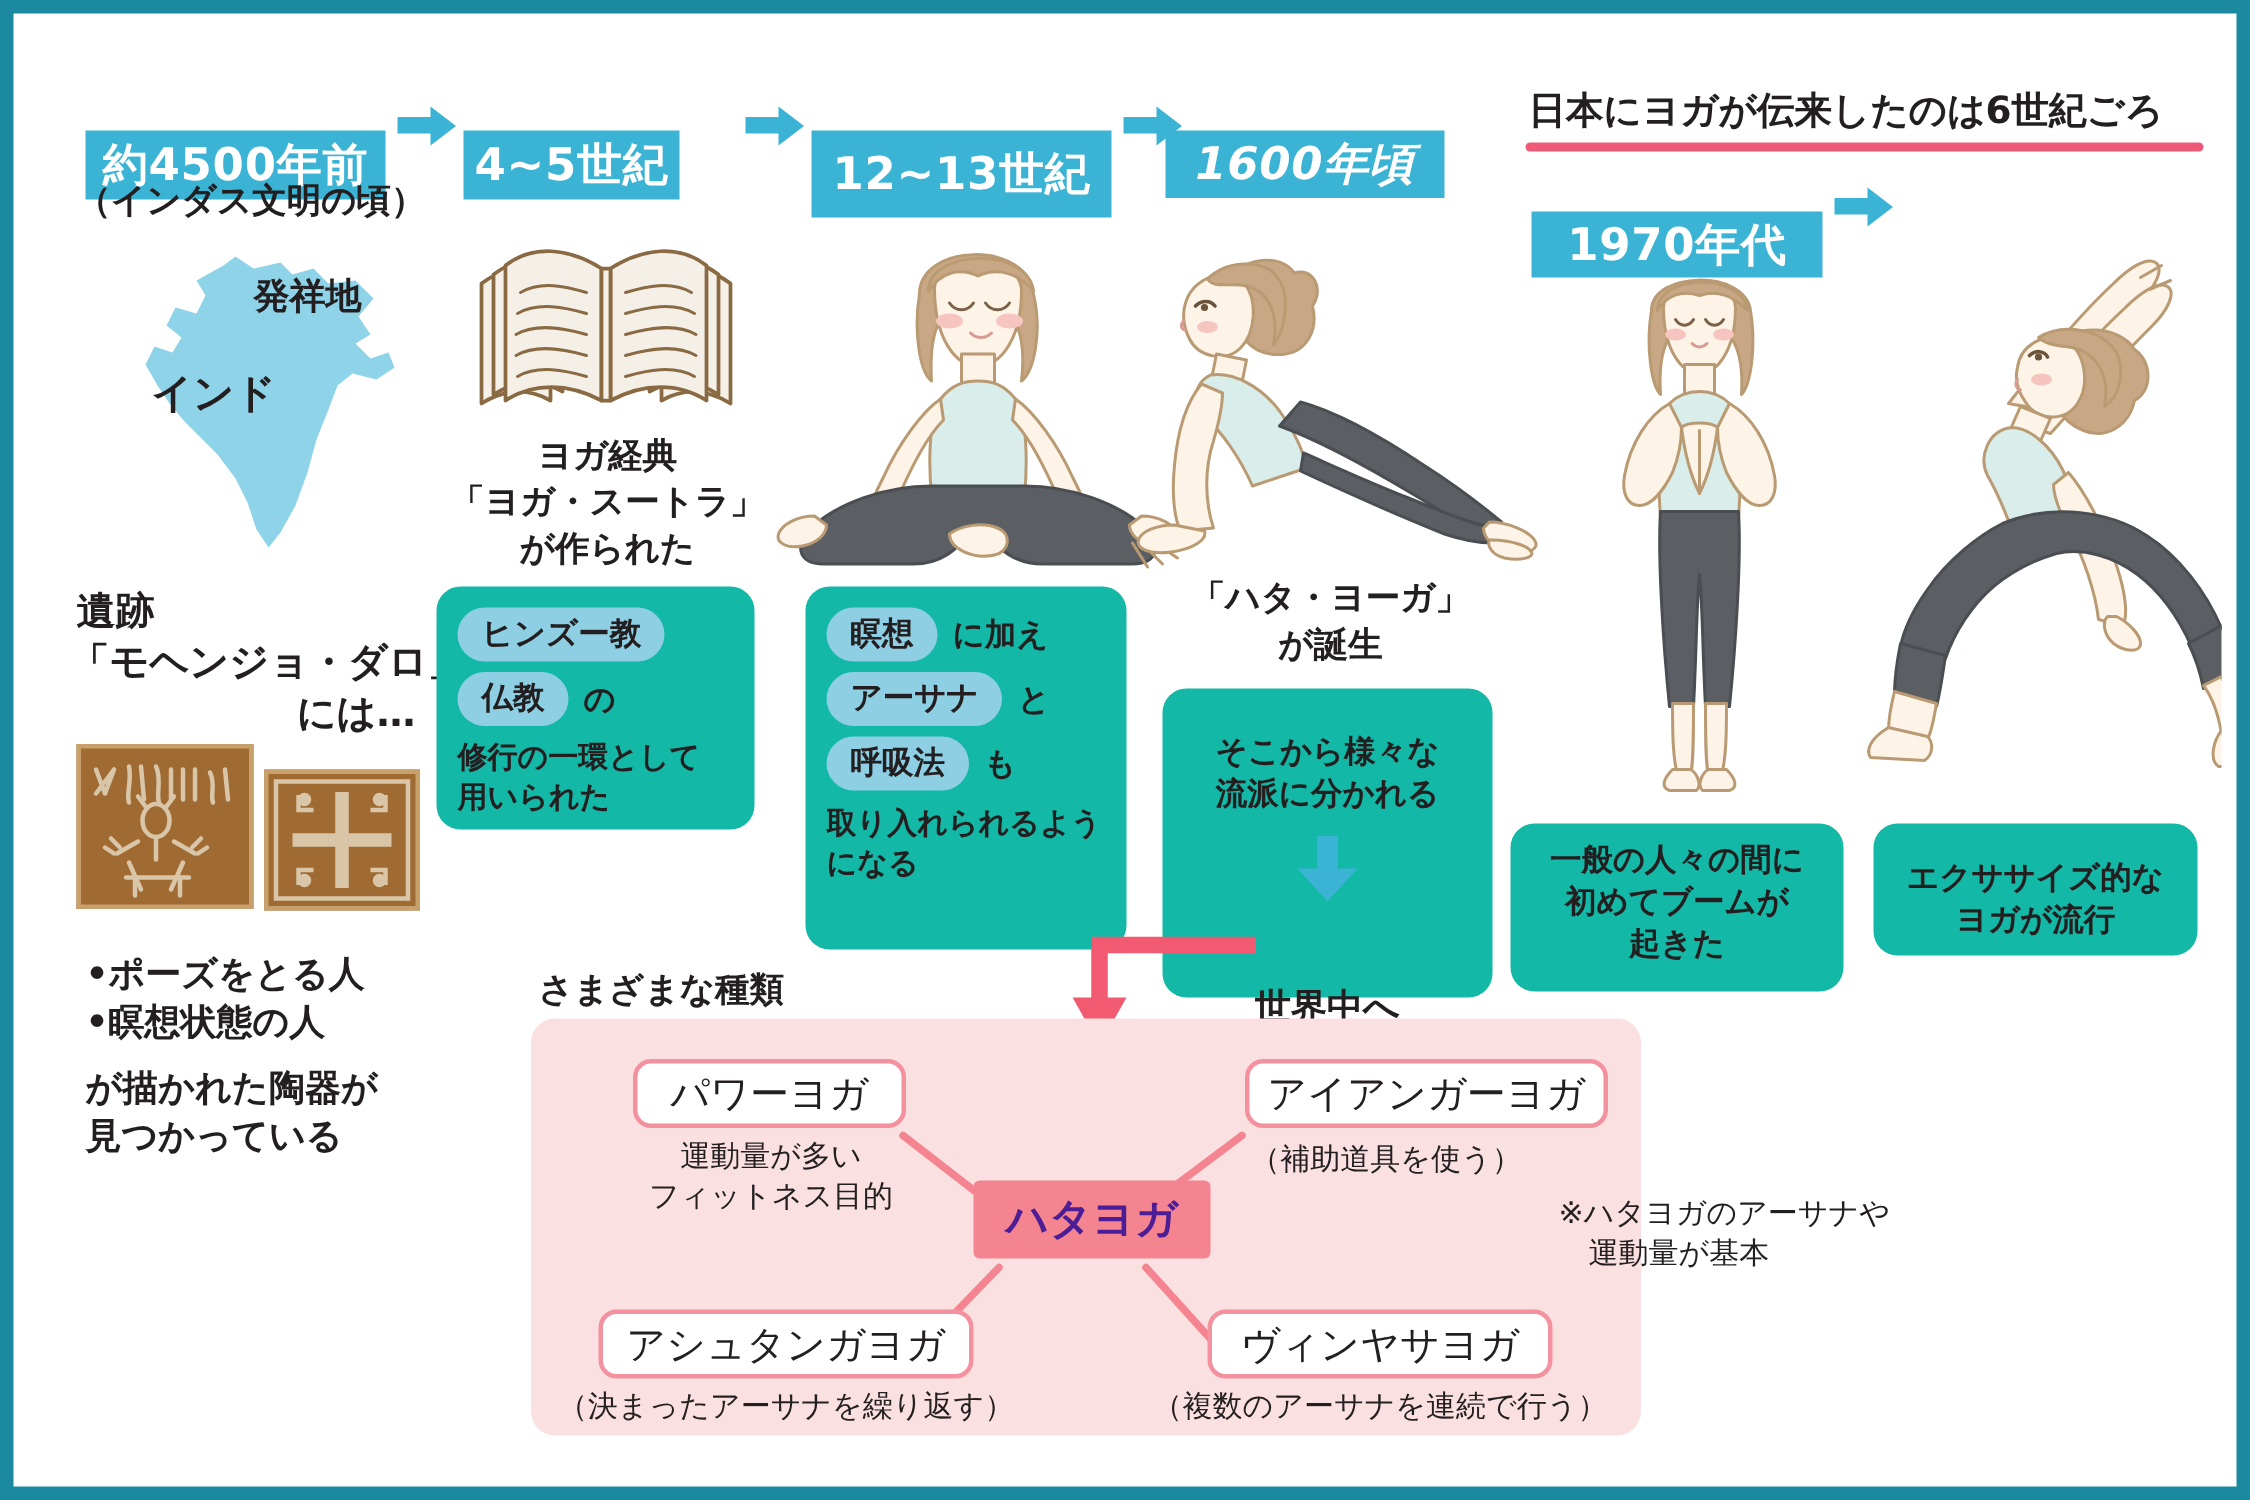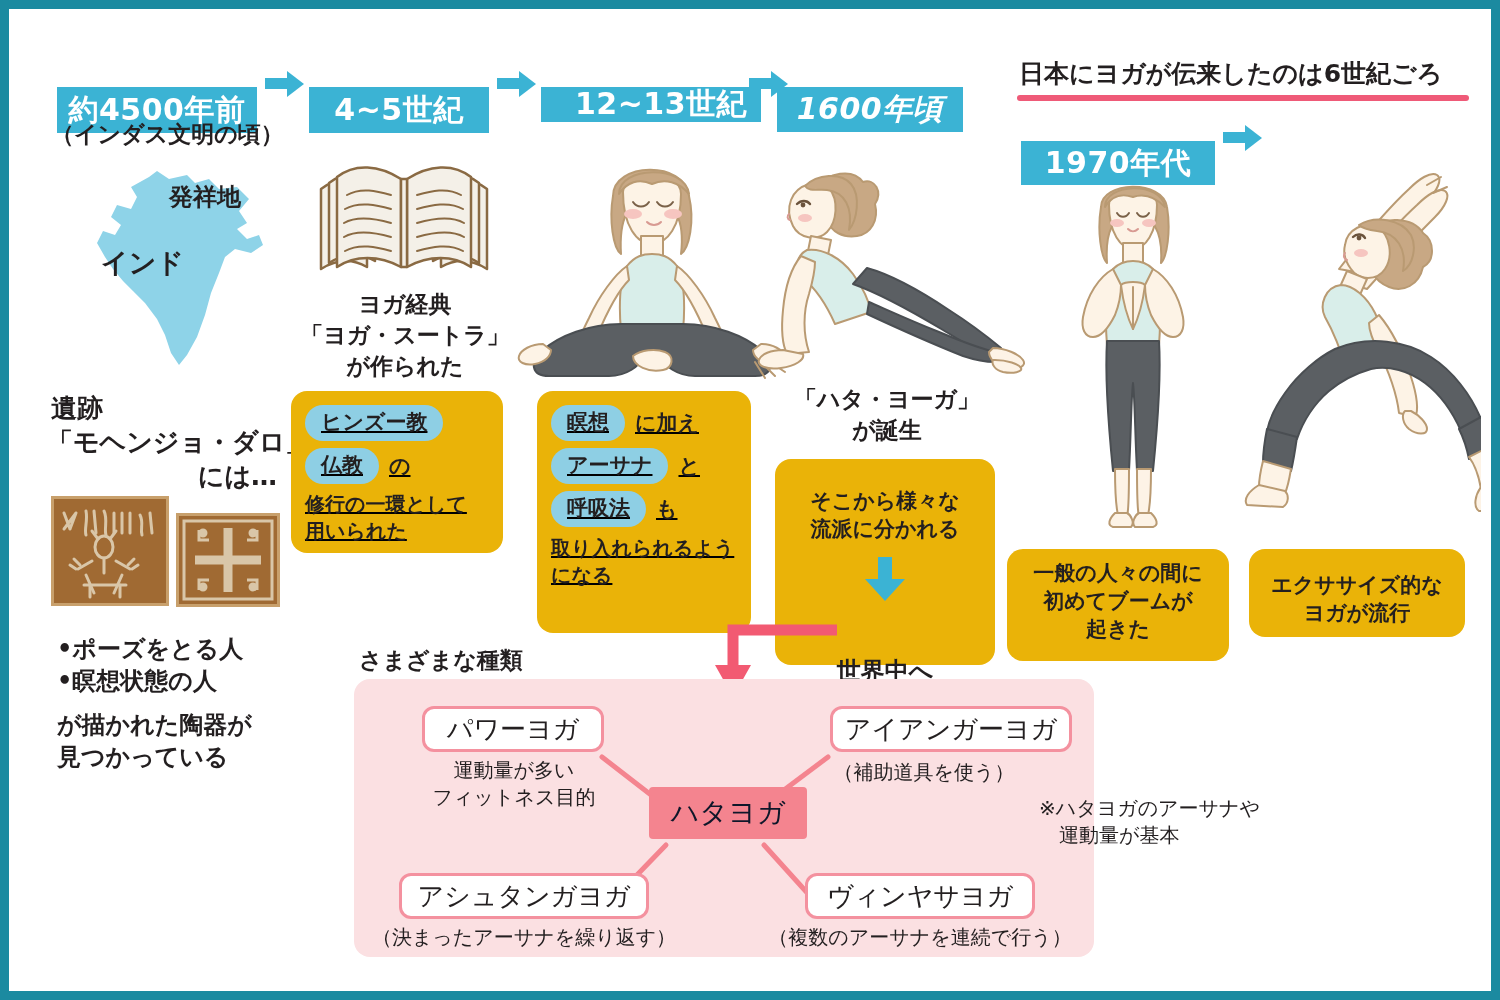--- a/index.html
+++ b/index.html
@@ -52,24 +52,23 @@
     color: #231f20;
     line-height: 1.34;
     white-space: pre-line;
   }
   .t-bold { font-weight: 700; }
   .center { text-align: center; }
   .right { text-align: right; }
 
   
   .panel {
-    background: #eab308;
+    background: #14b8a6;
     border-radius: 16px;
     box-sizing: border-box;
-    text-decoration: underline;
   }
 
   
   .pill {
     display: inline-flex;
     align-items: center;
     justify-content: center;
     background: #8ecfe4;
     color: #231f20;
     font-weight: 700;
@@ -116,22 +115,22 @@
     align-items: center;
     justify-content: center;
     font-weight: 400;
     color: #231f20;
     white-space: nowrap;
     box-sizing: border-box;
   }
   .hatha-center {
     position: absolute;
     background: #f4848f;
-    color: #0f172a;
-    font-weight: 400;
+    color: #4c1d95;
+    font-weight: 700;
     display: flex;
     align-items: center;
     justify-content: center;
     border-radius: 4px;
     white-space: nowrap;
   }
 
   
   .seal {
     position: absolute;
@@ -145,28 +144,28 @@
 
 <div id="page">
 
   <div class="abs era-chip big" style="left:48px; top:50px; width:200px; height:46px;">約4500年前</div>
 
   <div class="abs" style="left:256px; top:62px; width:40px; height:26px;">
     <div class="arrow-stem" style="left:0; top:7px; width:24px;"></div>
     <div class="arrow-right" style="left:22px; top:0;"></div>
   </div>
 
-  <div class="abs era-chip big" style="left:300px; top:50px; width:180px; height:46px;">4~5世紀</div>
+  <div class="abs era-chip big" style="left:300px; top:50px; width:144px; height:46px;">4~5世紀</div>
 
   <div class="abs" style="left:488px; top:62px; width:40px; height:26px;">
     <div class="arrow-stem" style="left:0; top:7px; width:24px;"></div>
     <div class="arrow-right" style="left:22px; top:0;"></div>
   </div>
 
-  <div class="abs era-chip big" style="left:532px; top:50px; width:200px; height:35px;padding-left:20px;">12~13世紀</div>
+  <div class="abs era-chip big" style="left:532px; top:50px; width:200px; height:58px;">12~13世紀</div>
 
   <div class="abs" style="left:740px; top:62px; width:40px; height:26px;">
     <div class="arrow-stem" style="left:0; top:7px; width:24px;"></div>
     <div class="arrow-right" style="left:22px; top:0;"></div>
   </div>
 
   <div class="abs era-chip big" style="left:768px; top:50px; width:186px; height:45px;font-style:italic;">1600年頃</div>
 
   <div class="abs txt t-bold" style="left:1010px; top:48px; width:460px; font-size:25px;">日本にヨガが伝来したのは6世紀ごろ</div>
   <div class="jp-underline" style="left:1008px; top:86px; width:452px;"></div>

